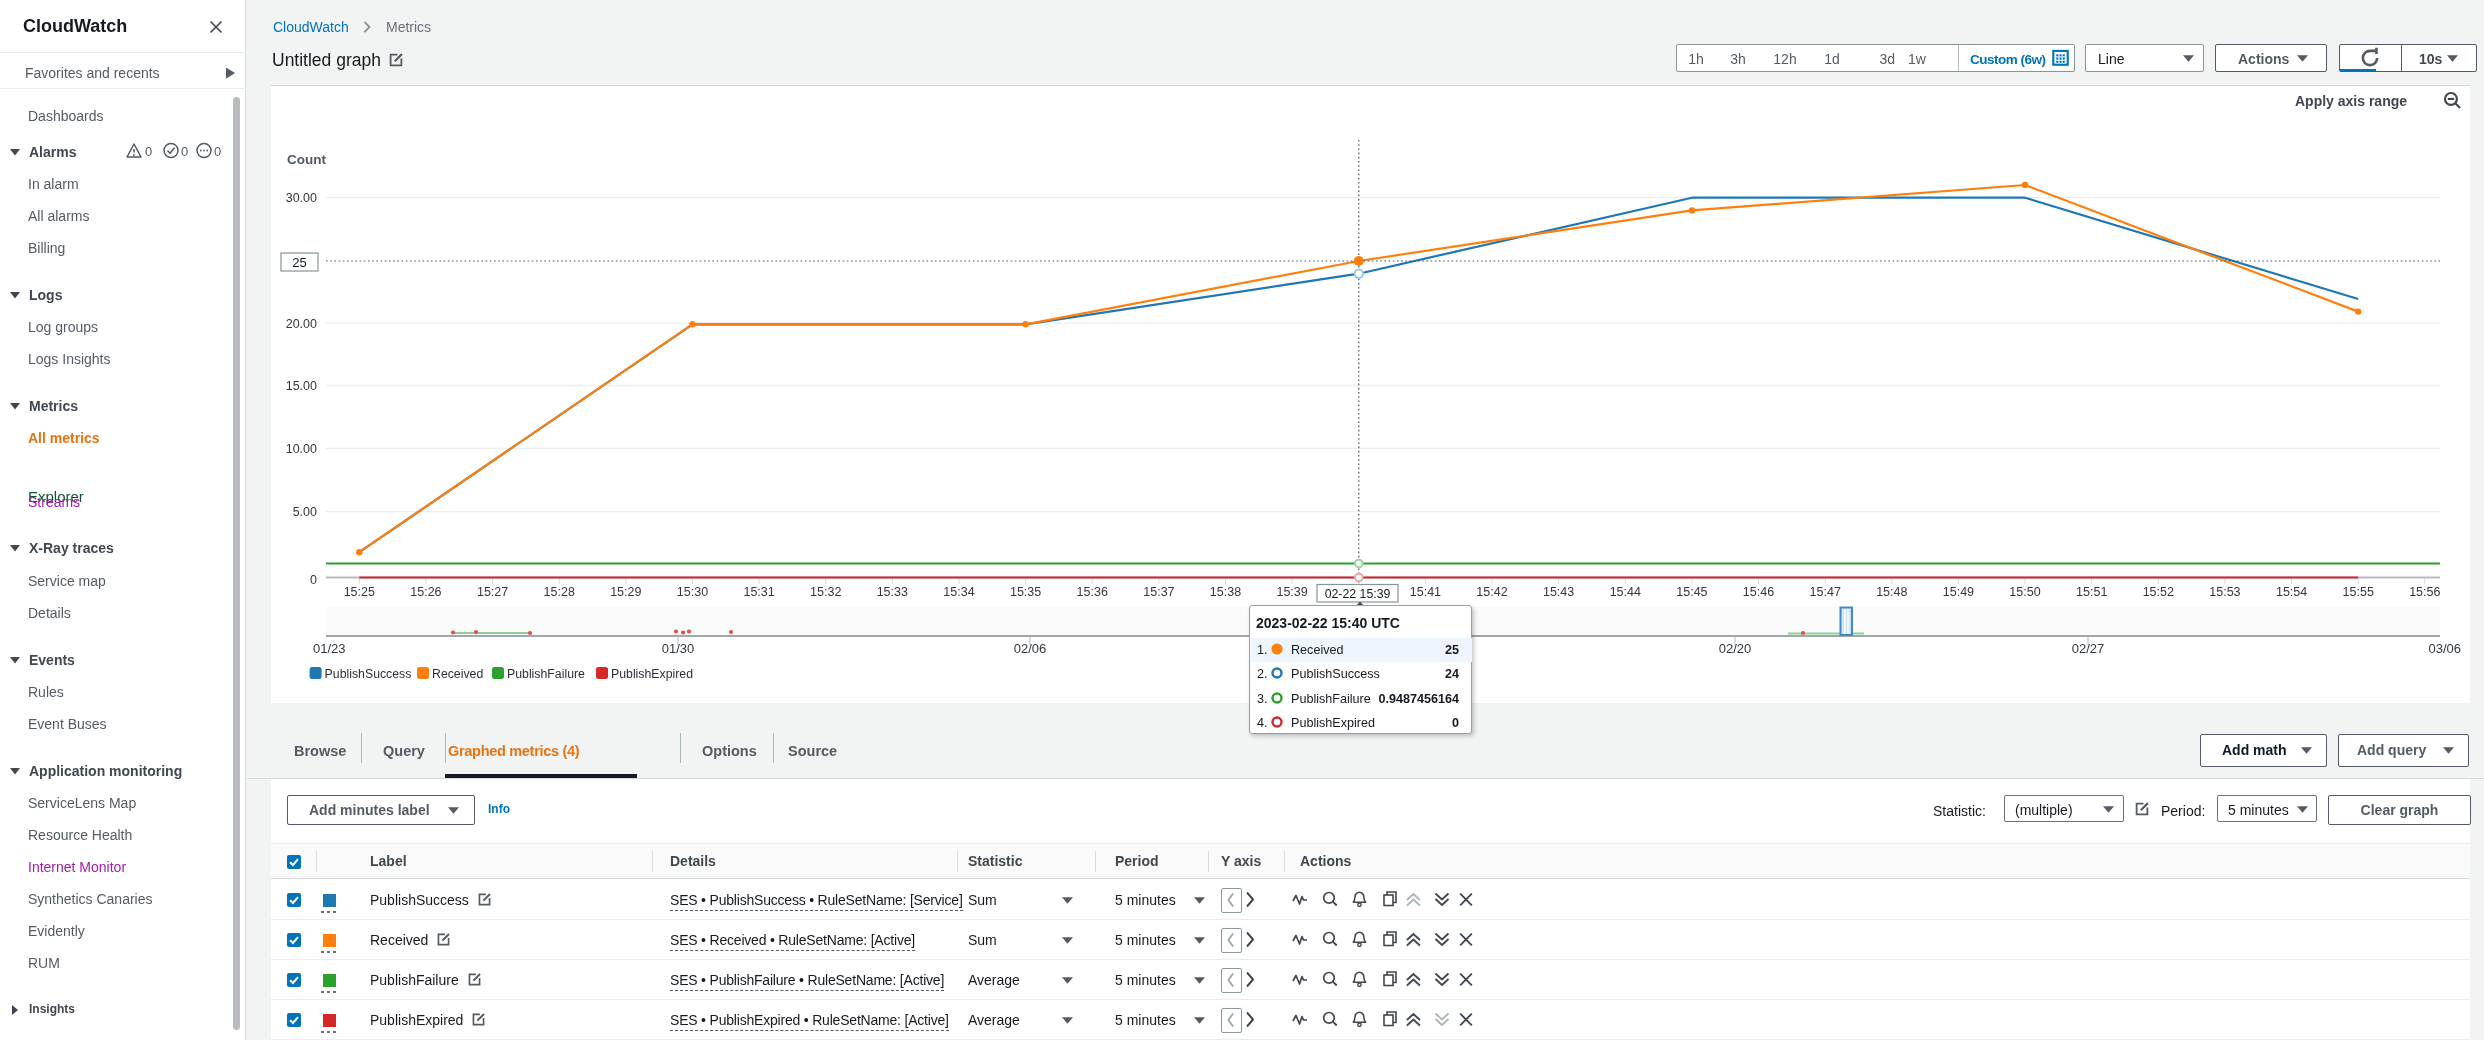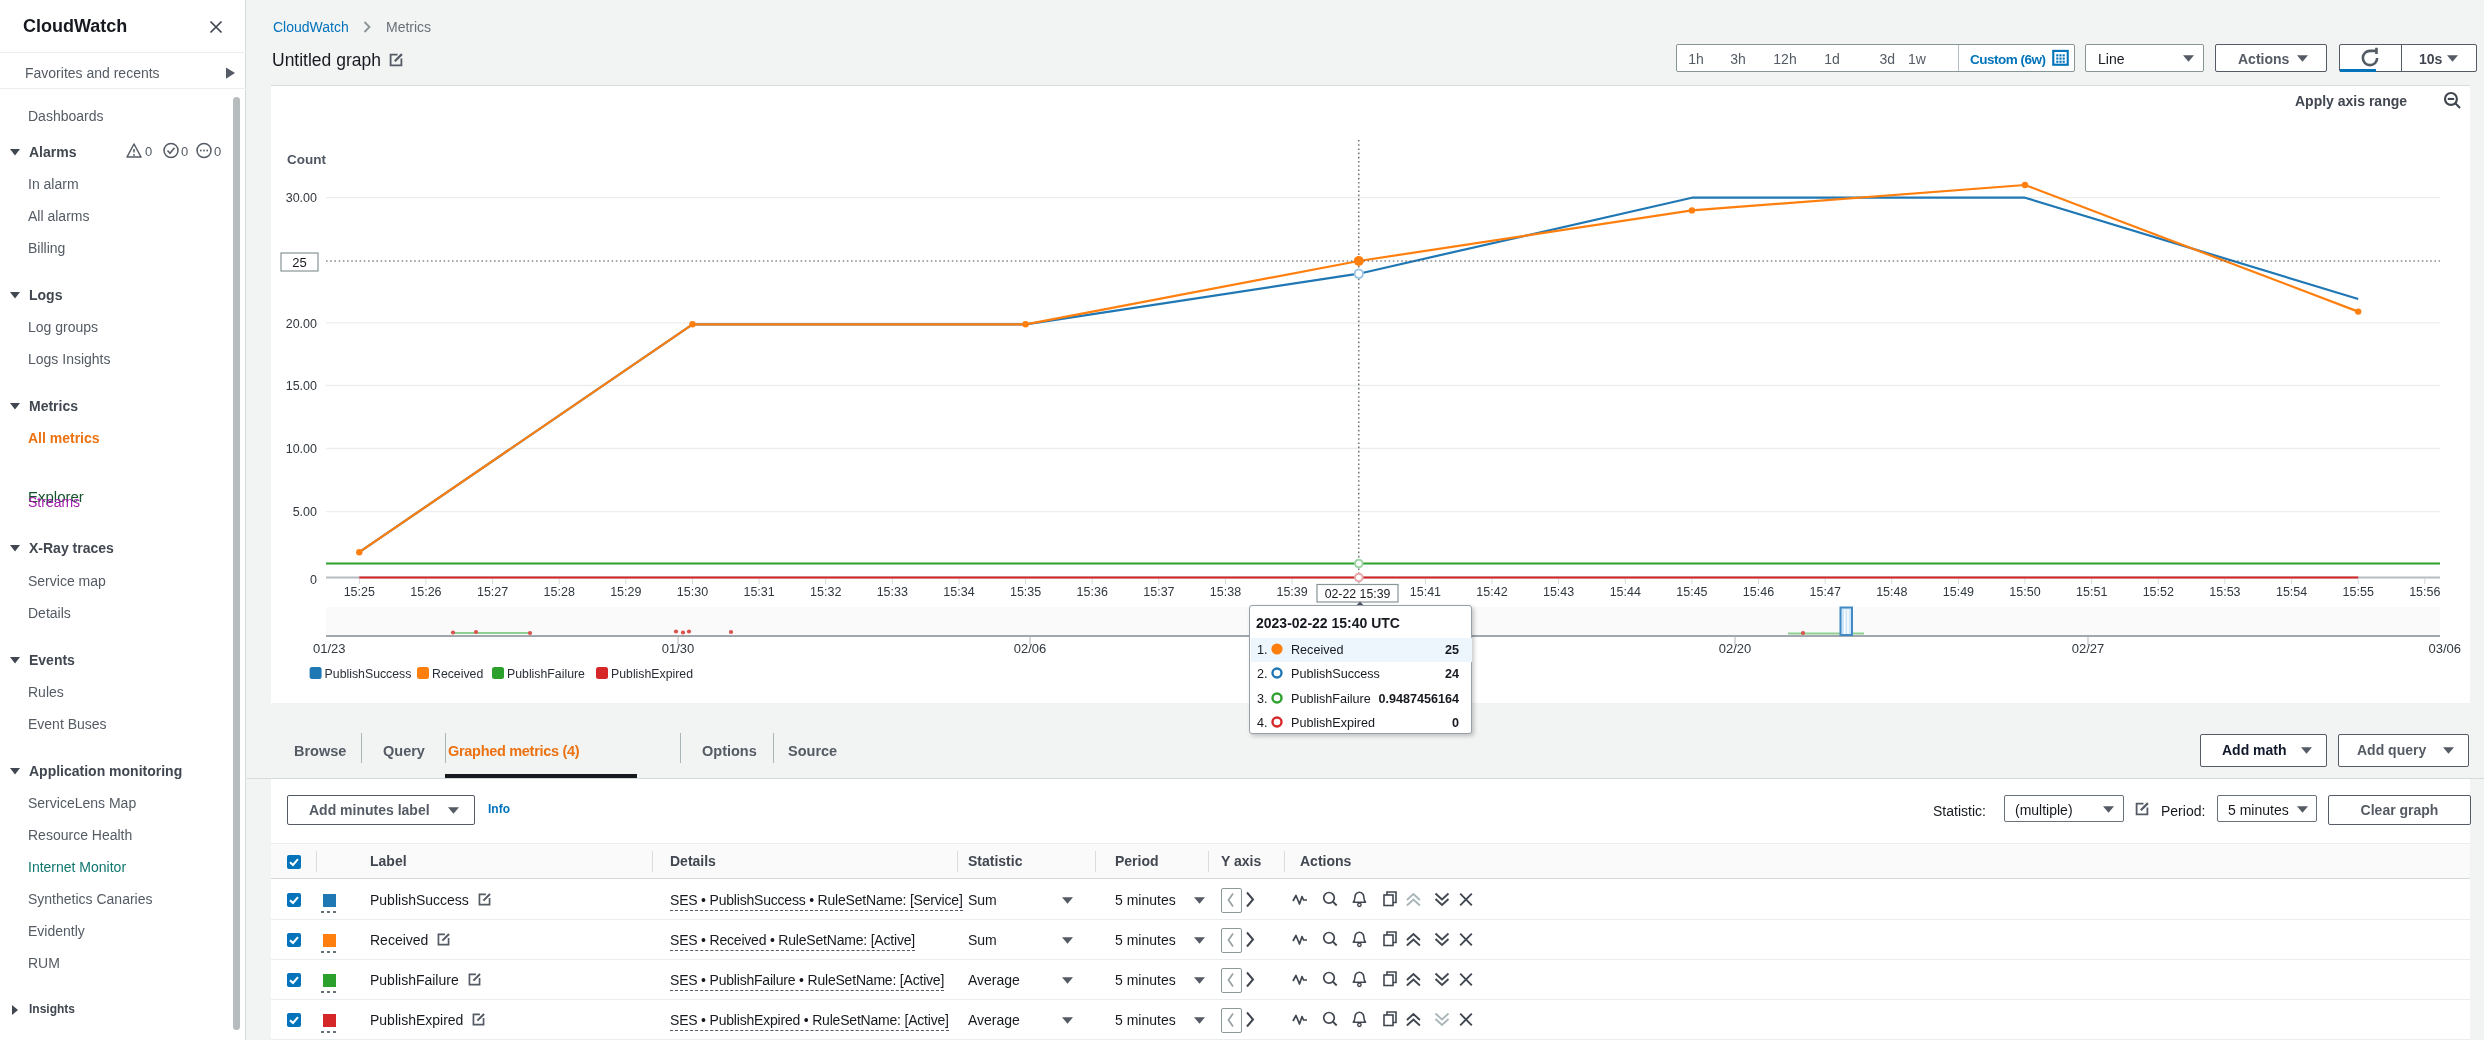--- a/index.html
+++ b/index.html
@@ -71,21 +71,21 @@
     </svg>
     <div style="position:absolute;left:29px;top:652px;font-size:14px;font-weight:bold;color:#414750">Events</div>
 <div style="position:absolute;left:28px;top:684px;font-size:14px;color:#545b64">Rules</div>
 <div style="position:absolute;left:28px;top:716px;font-size:14px;color:#545b64">Event Buses</div>
 <svg width="10" height="10" viewBox="0 0 10 10" style="position:absolute;left:10px;top:766px">
       <path d="M0 2 h10 L5 8.5 Z" fill="#414750"></path>
     </svg>
     <div style="position:absolute;left:29px;top:763px;font-size:14px;font-weight:bold;color:#414750">Application monitoring</div>
 <div style="position:absolute;left:28px;top:795px;font-size:14px;color:#545b64">ServiceLens Map</div>
 <div style="position:absolute;left:28px;top:827px;font-size:14px;color:#545b64">Resource Health</div>
-<div style="position:absolute;left:28px;top:859px;font-size:14px;color:#0f766e">Internet Monitor</div>
+<div style="position:absolute;left:28px;top:859px;font-size:14px;color:#a21caf">Internet Monitor</div>
 <div style="position:absolute;left:28px;top:891px;font-size:14px;color:#545b64">Synthetics Canaries</div>
 <div style="position:absolute;left:28px;top:923px;font-size:14px;color:#545b64">Evidently</div>
 <div style="position:absolute;left:28px;top:955px;font-size:14px;color:#545b64">RUM</div>
 <svg width="10" height="10" viewBox="0 0 10 10" style="position:absolute;left:10px;top:1005px">
       <path d="M2 0 L8 5 L2 10 Z" fill="#414750"></path>
     </svg>
     <div style="position:absolute;left:29px;top:1002px;font-size:12px;font-weight:bold;color:#414750">Insights</div>
 </div>
 <div id="main" style="position:absolute;left:247px;top:0;width:2237px;height:1040px">
 </div>

